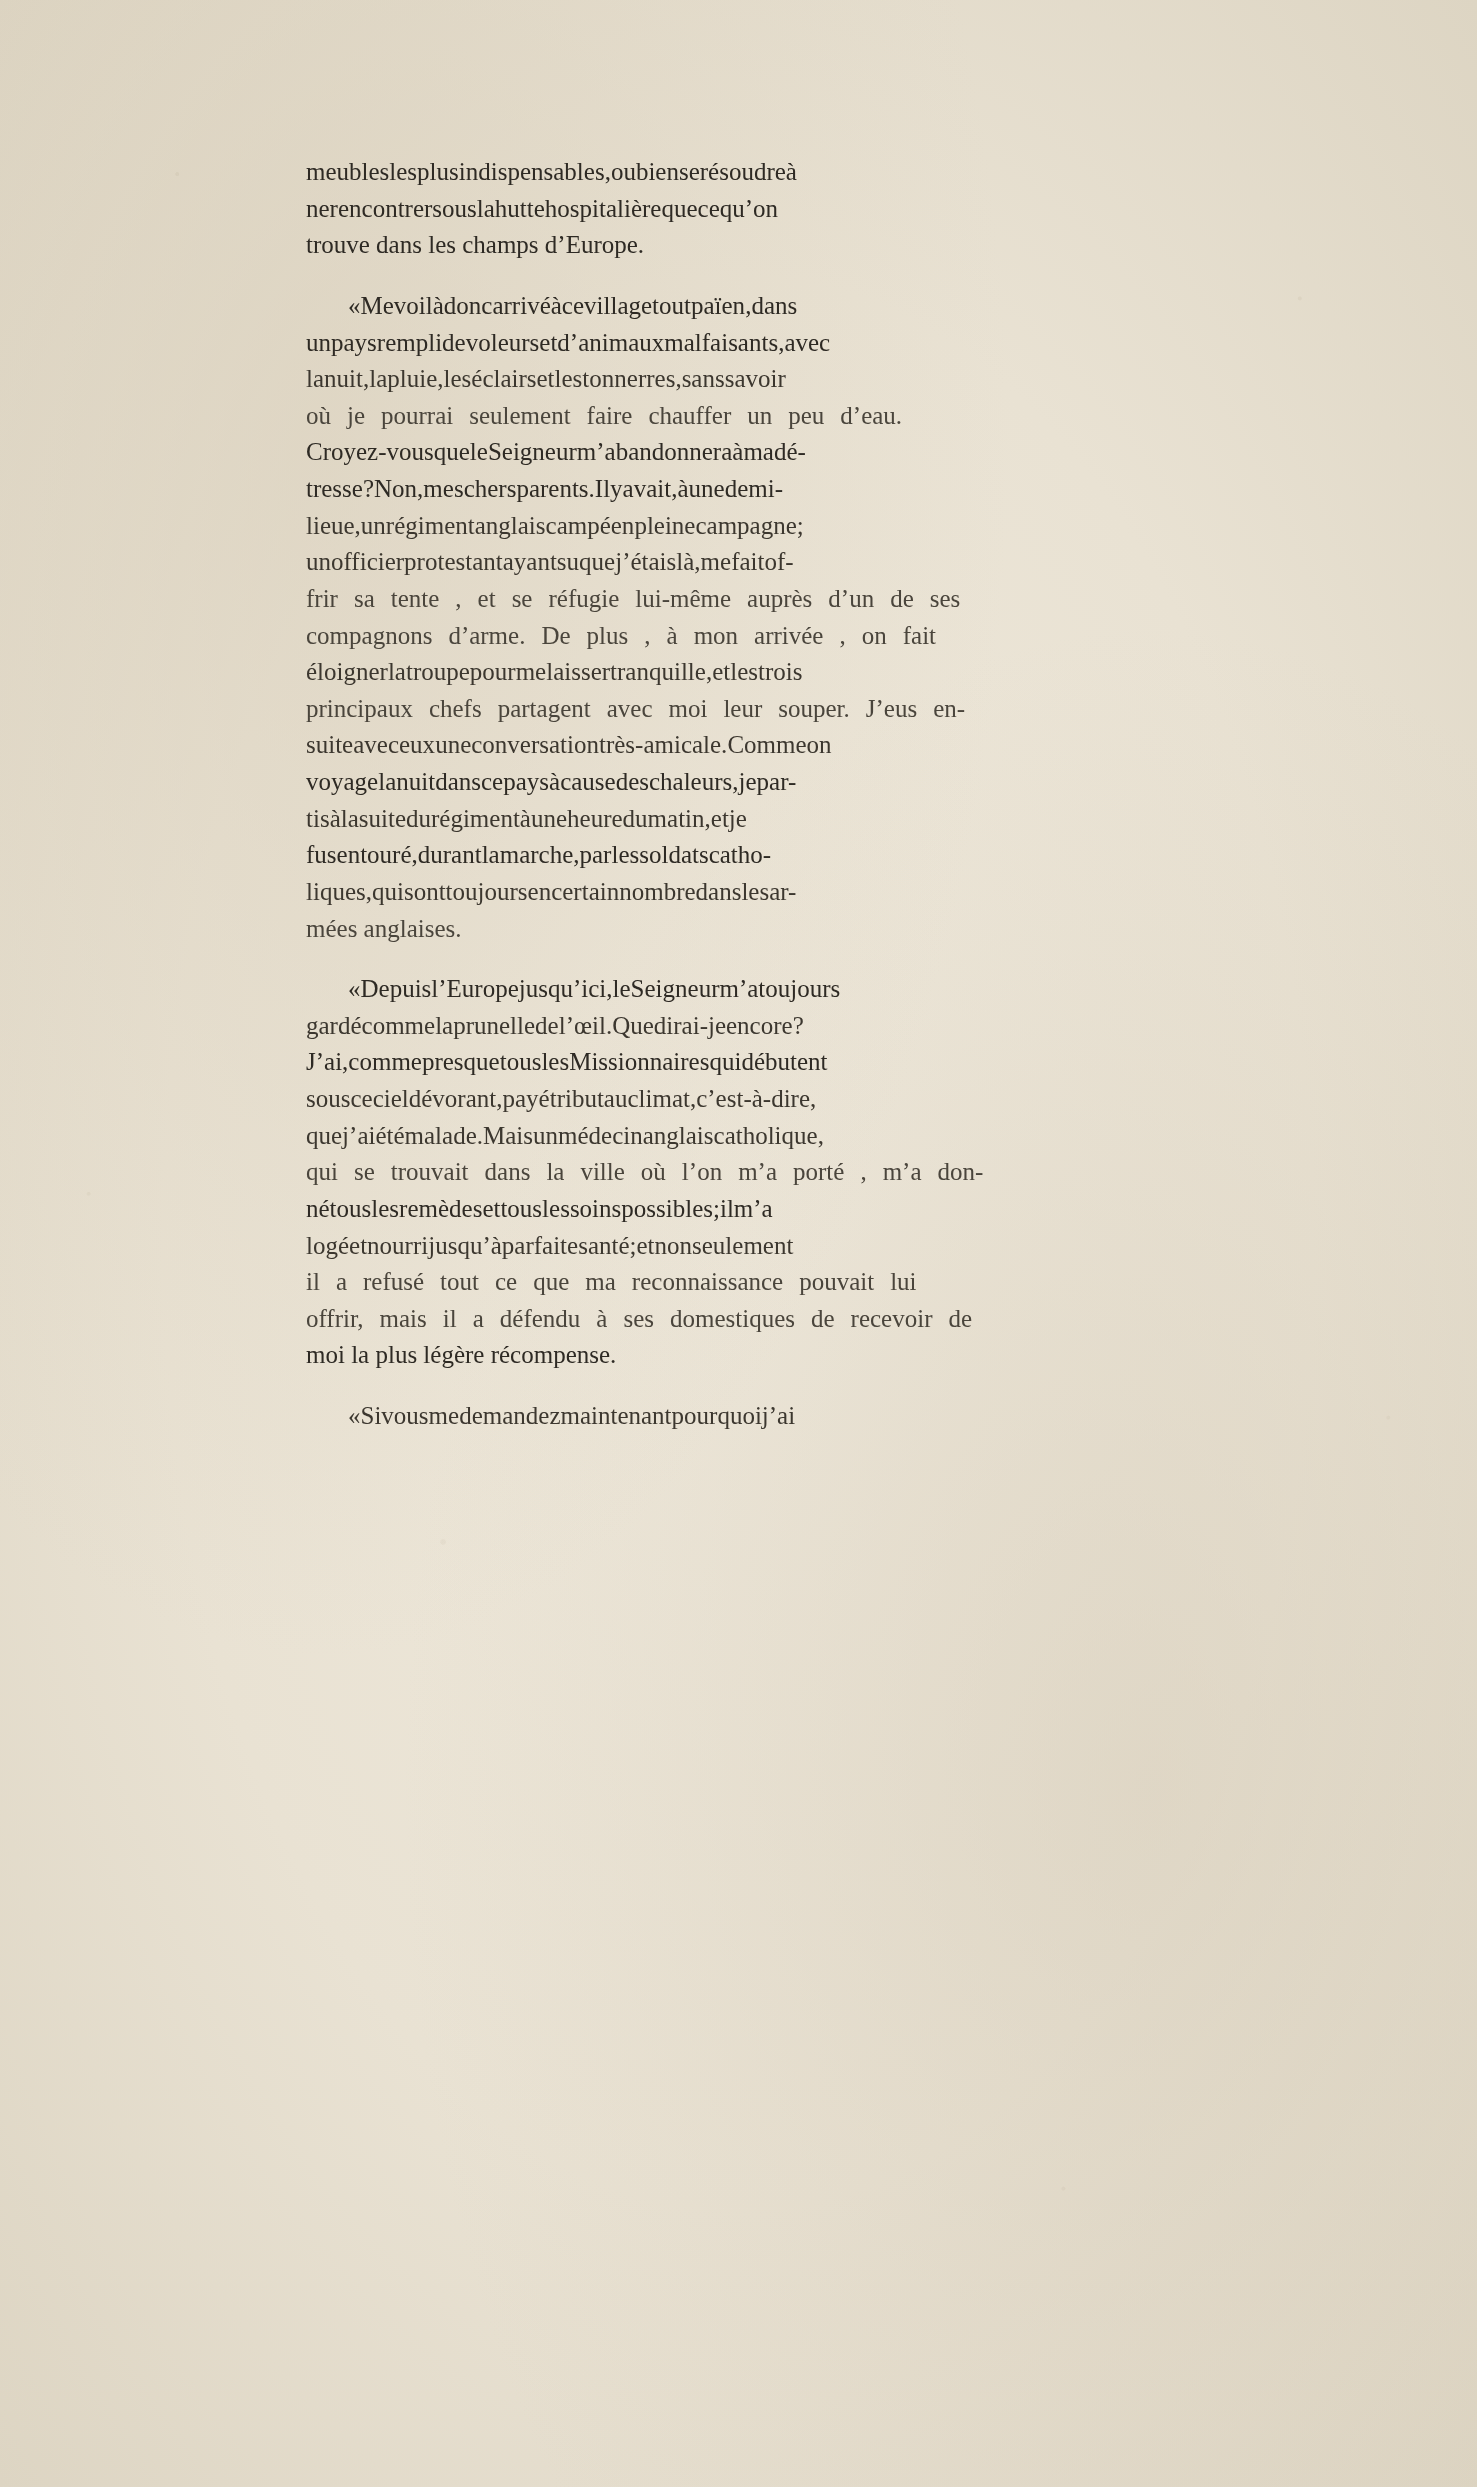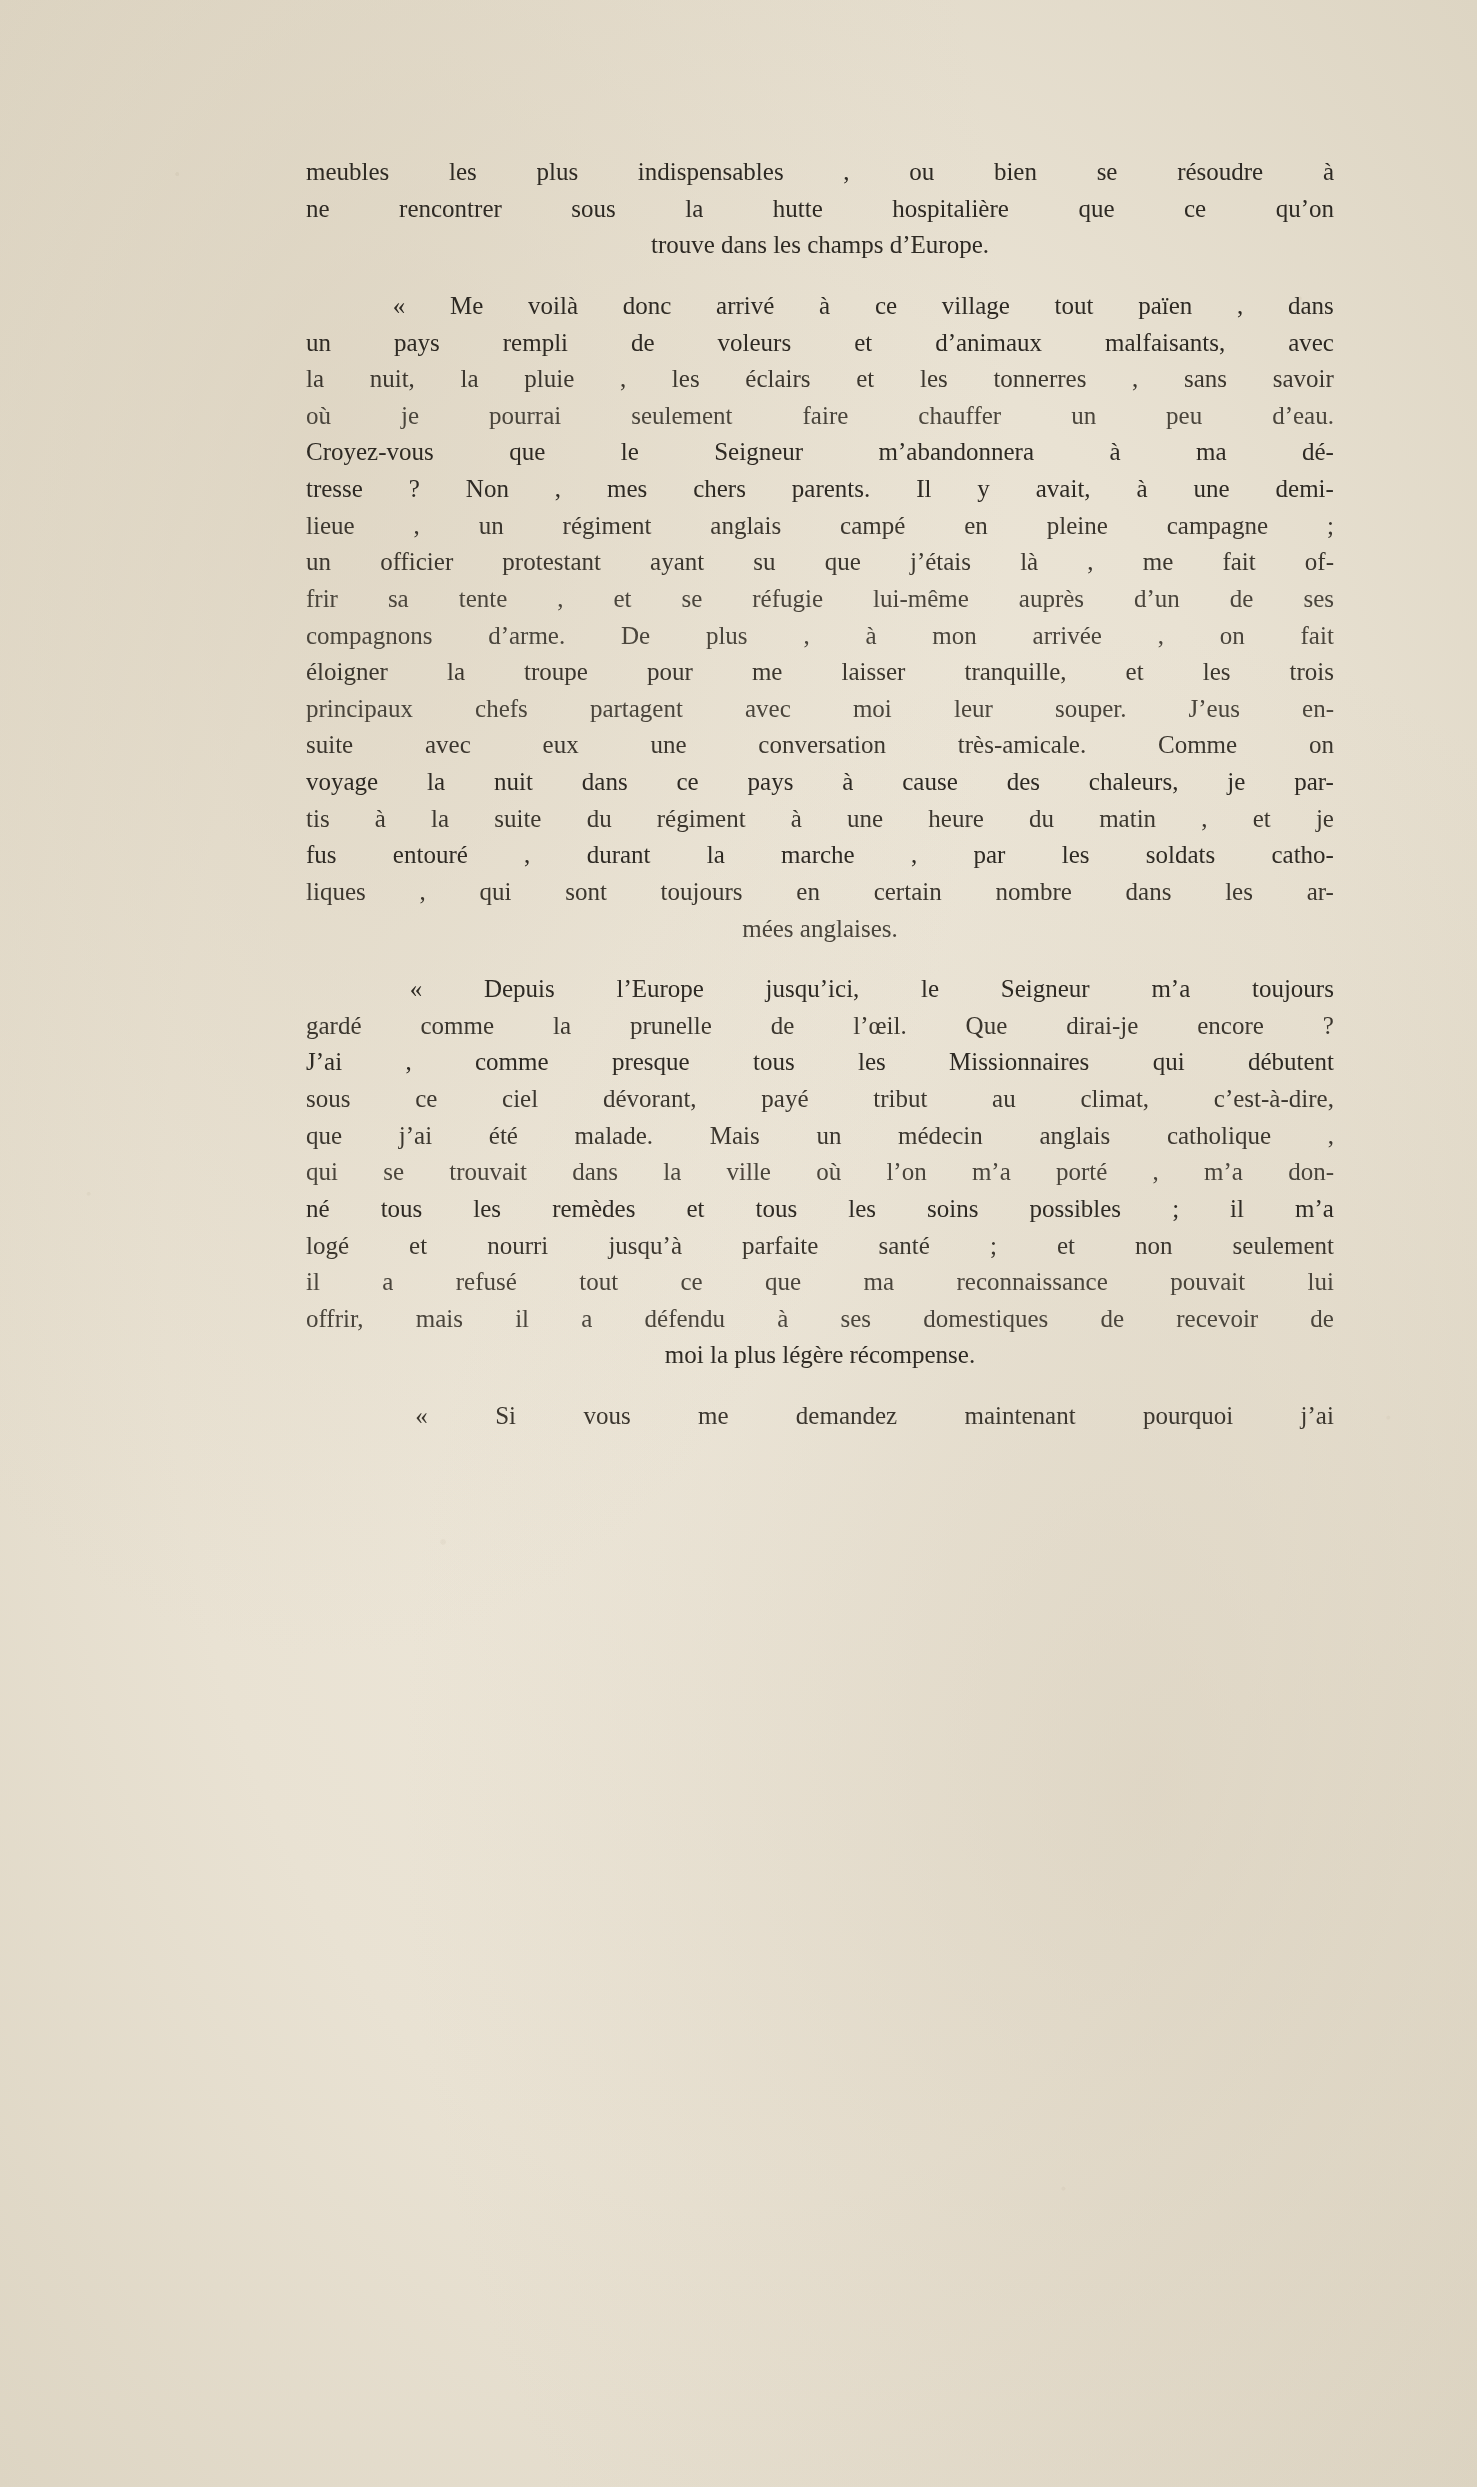--- a/index.html
+++ b/index.html
@@ -57,26 +57,26 @@
     margin: 0 0 24px 0;
   }
   .para .line {
     display: block;
     white-space: nowrap;
     line-height: 1.465;
   }
   
   .para .line.j {
     display: flex;
-    justify-content: space-between;
+    justify-content: flex-start;
   }
   .para .line.j > span { white-space: pre; }
   .para .line.last {
     display: block;
-    text-align: center;
+    text-align: left;
   }
   .indent { display: inline-block; width: 42px; }
 
   
   .l-faint { color: #4a453c; gap: 16px; }
   .l-dim   { color: #3c372f; }
 </style>
 </head>
 <body>
 

